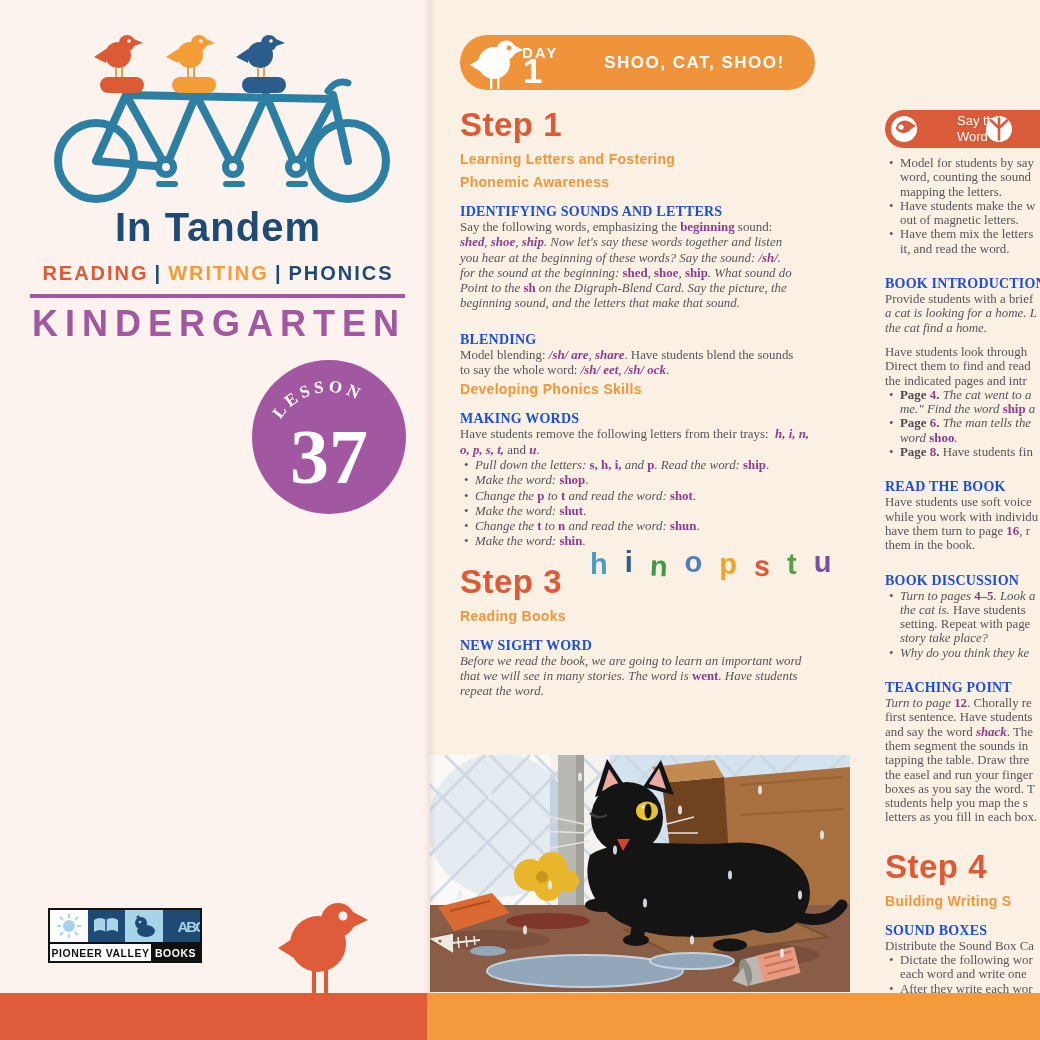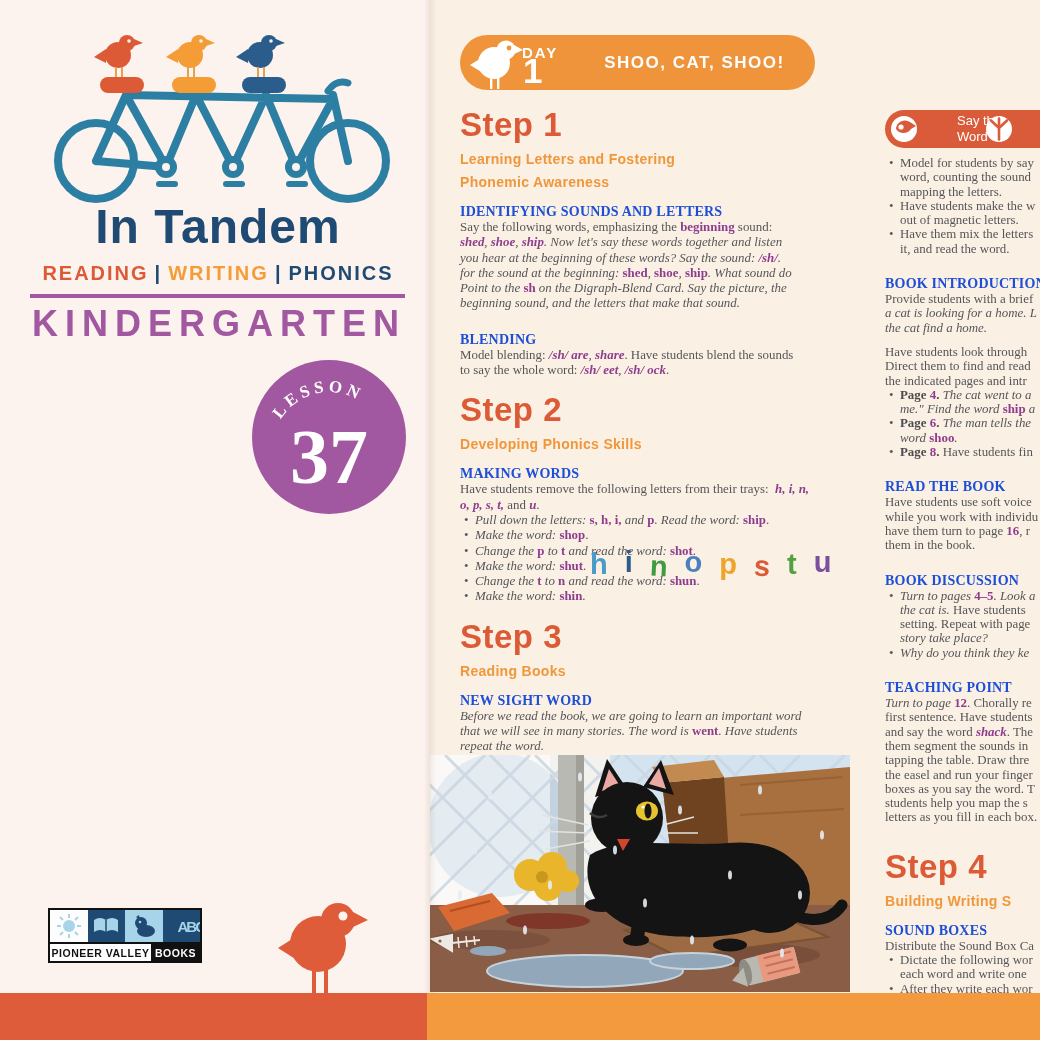--- a/index.html
+++ b/index.html
@@ -12,21 +12,21 @@
   .panel-mid{position:absolute;left:430px;top:0;width:430px;height:1040px;background:#faf0e3;}
   .panel-right{position:absolute;left:860px;top:0;width:180px;height:1040px;background:#faf0e3;}
   .crease{position:absolute;left:424px;top:0;width:12px;height:1040px;
           background:linear-gradient(90deg,rgba(120,80,60,0) 0%,rgba(120,80,60,.10) 45%,rgba(120,80,60,0) 100%);}
   .bar-left{position:absolute;left:0;top:993px;width:427px;height:47px;background:#df5c3a;}
   .bar-right{position:absolute;left:427px;top:993px;width:613px;height:47px;background:#f49a3e;}
 
   
   .bike{position:absolute;left:28px;top:33px;}
   .brand-title{position:absolute;left:28px;top:196px;width:380px;text-align:center;
-    font-family:"Liberation Sans",sans-serif;font-weight:700;font-size:48px;line-height:62px;
+    font-family:"Liberation Sans",sans-serif;font-weight:700;font-size:40px;line-height:62px;
     color:#1f4a74;letter-spacing:1px;}
   .brand-sub{position:absolute;left:28px;top:262px;width:380px;text-align:center;
     font-family:"Liberation Sans",sans-serif;font-weight:700;font-size:20px;letter-spacing:2px;}
   .brand-sub .w1{color:#dd5a36;} .brand-sub .w2{color:#f49d37;} .brand-sub .w3{color:#1f4a74;}
   .brand-sub .sep{color:#1f4a74;padding:0 6px;}
   .brand-rule{position:absolute;left:30px;top:294px;width:375px;height:4px;background:#a158a0;}
   .brand-grade{position:absolute;left:28px;top:303px;width:382px;text-align:center;
     font-family:"Liberation Sans",sans-serif;font-weight:700;font-size:36px;color:#a158a0;letter-spacing:7px;}
   .lesson-badge{position:absolute;left:250px;top:358px;}
 
@@ -237,21 +237,20 @@
       <div class="ln t"><span>Say the following words, emphasizing the </span><span class="s-p">beginning</span><span> sound:</span></div>
       <div class="ln t"><span class="s-pi">shed</span><span class="s-i">, </span><span class="s-pi">shoe</span><span class="s-i">, </span><span class="s-pi">ship</span><span class="s-i">. Now let's say these words together and listen</span></div>
       <div class="ln t"><span class="s-i">you hear at the beginning of these words? Say the sound: </span><span class="s-pi">/sh/</span><span class="s-i">.</span></div>
       <div class="ln t"><span class="s-i">for the sound at the beginning: </span><span class="s-p">shed</span><span class="s-i">, </span><span class="s-p">shoe</span><span class="s-i">, </span><span class="s-p">ship</span><span class="s-i">. What sound do</span></div>
       <div class="ln t"><span class="s-i">Point to the </span><span class="s-p">sh</span><span class="s-i"> on the Digraph-Blend Card. Say the picture, the</span></div>
       <div class="ln t"><span class="s-i">beginning sound, and the letters that make that sound.</span></div>
       <div class="ln gap"></div>
       <div class="ln h">BLENDING</div>
       <div class="ln t"><span>Model blending: </span><span class="s-pi">/sh/ are</span><span>, </span><span class="s-pi">share</span><span>. Have students blend the sounds</span></div>
       <div class="ln t"><span>to say the whole word: </span><span class="s-pi">/sh/ eet</span><span>, </span><span class="s-pi">/sh/ ock</span><span>.</span></div>
-      <div class="ln step">Step 2</div>
       <div class="ln sub">Developing Phonics Skills</div>
       <div class="ln h">MAKING WORDS</div>
       <div class="ln t"><span>Have students remove the following letters from their trays:  </span><span class="s-pi">h, i, n,</span></div>
       <div class="ln t"><span class="s-pi">o, p, s, t,</span><span> and </span><span class="s-pi">u</span><span>.</span></div>
       <div class="ln tb"><span class="s-i">Pull down the letters: </span><span class="s-p">s, h, i,</span><span class="s-i"> and </span><span class="s-p">p</span><span class="s-i">. Read the word: </span><span class="s-p">ship</span><span>.</span></div>
       <div class="ln tb"><span class="s-i">Make the word: </span><span class="s-p">shop</span><span>.</span></div>
       <div class="ln tb"><span class="s-i">Change the </span><span class="s-p">p</span><span class="s-i"> to </span><span class="s-p">t</span><span class="s-i"> and read the word: </span><span class="s-p">shot</span><span>.</span></div>
       <div class="ln tb"><span class="s-i">Make the word: </span><span class="s-p">shut</span><span>.</span></div>
       <div class="ln tb"><span class="s-i">Change the </span><span class="s-p">t</span><span class="s-i"> to </span><span class="s-p">n</span><span class="s-i"> and read the word: </span><span class="s-p">shun</span><span>.</span></div>
       <div class="ln tb"><span class="s-i">Make the word: </span><span class="s-p">shin</span><span>.</span></div>

